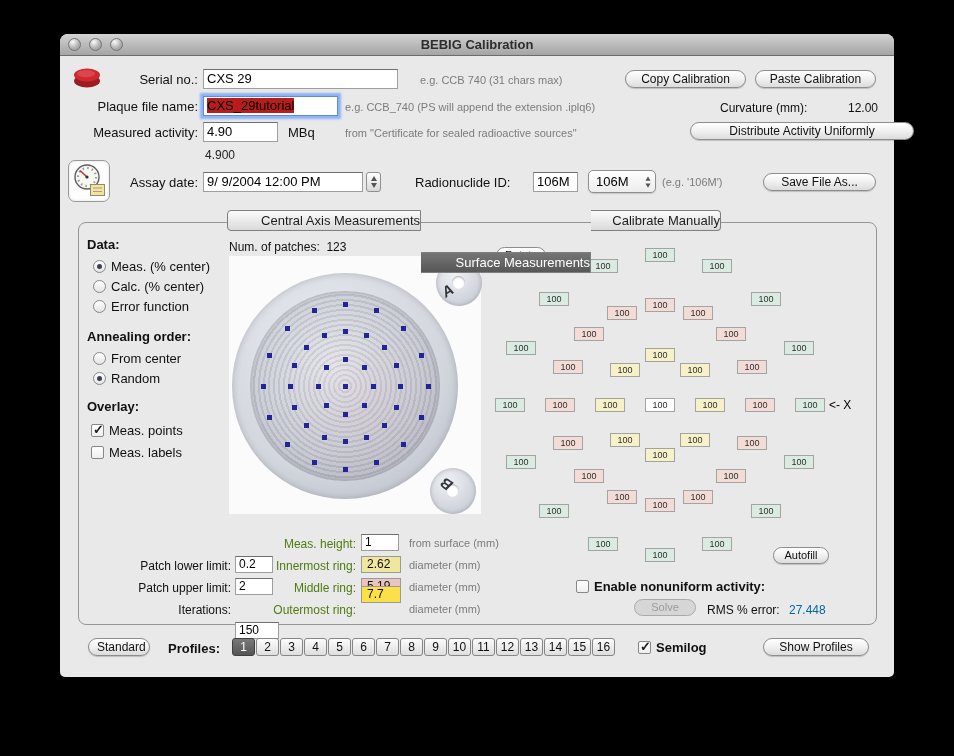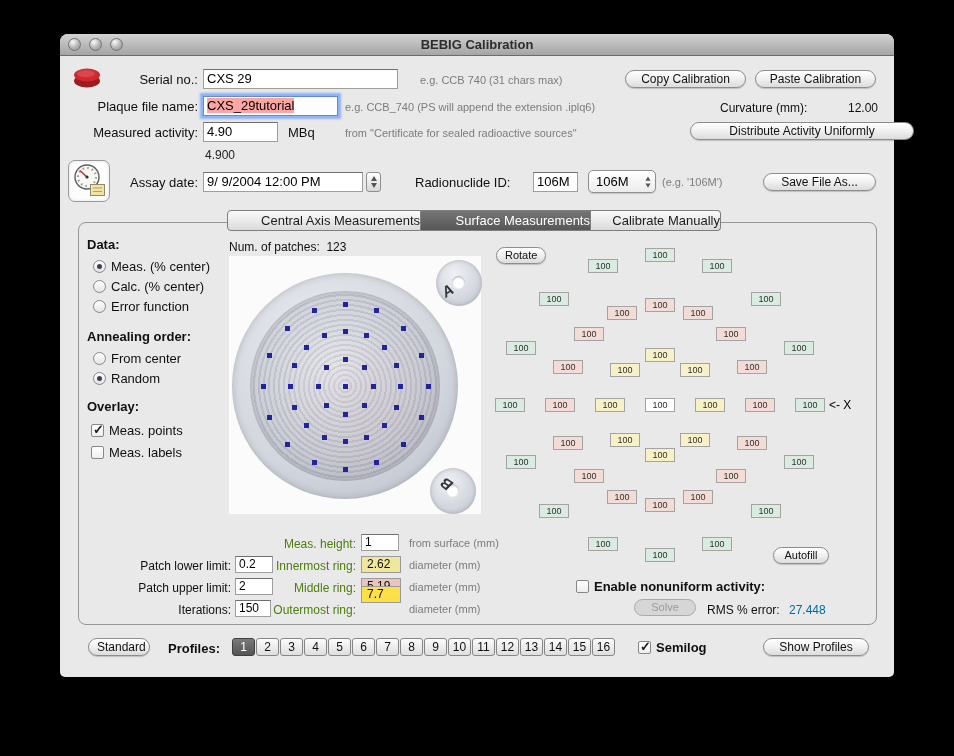--- a/index.html
+++ b/index.html
@@ -39,21 +39,21 @@
   .tinput {
     position:absolute; height:20px; background:#fff;
     border:1px solid #9e9e9e; border-top-color:#6f6f6f;
     font-size:13px; line-height:18px; padding:0 3px; color:#000; white-space:nowrap; overflow:hidden;
   }
   .tinput.small { height:17px; font-size:12px; line-height:15px; }
   .tinput.focused {
     border-color:#628bd8;
     box-shadow:0 0 2px 3px rgba(110,160,250,.75);
   }
-  .sel { background:#fca5a5; }
+  .sel { background:#b91c1c; }
   .pill {
     position:absolute; height:18px; border:1px solid #8d8d8d; border-radius:10px;
     background:linear-gradient(#ffffff,#f2f2f2 45%,#dcdcdc);
     font-family:"Liberation Sans",sans-serif;
     font-size:12px; color:#111; text-align:center; line-height:16px;
     box-shadow:0 1px 1px rgba(0,0,0,.18); cursor:default; padding:0 8px;
   }
   .pill.tiny { height:17px; font-size:11px; line-height:15px; }
   .pill.disabled { background:#d6d6d6; color:#9b9b9b; border-color:#aaa; box-shadow:none; }
   .iconbtn {
@@ -77,21 +77,21 @@
   .combo .arrows { margin-left:auto; display:flex; flex-direction:column; gap:2px; }
   .combo .arrows .tri-up, .combo .arrows .tri-dn { transform:scale(.85); }
 
   .tabbar { position:absolute; left:167px; top:154px; height:21px; display:flex; z-index:5; }
   .tab {
     height:21px; border:1px solid #7f7f7f; border-left-width:0;
     background:linear-gradient(#fbfbfb,#dadada);
     font-size:13px; color:#1c1c1c; text-align:right; line-height:19px; cursor:default;
   }
   .tab:nth-child(1){ width:194px; border-left-width:1px; border-radius:4px 0 0 4px; }
-  .tab:nth-child(2){ width:170px; }
+  .tab:nth-child(2){ width:170px;margin-top:42px; }
   .tab:nth-child(3){ width:130px; border-radius:0 4px 4px 0; }
   .tab.active { background:linear-gradient(#757575,#575757); color:#fff; }
 
   .panel {
     position:absolute; left:18px; top:166px; width:799px; height:403px;
     border:1px solid #969696; border-radius:8px; background:#e9e9e9;
   }
   .glabel { position:absolute; font-size:13px; font-weight:bold; color:#101010; }
   .opt { position:absolute; display:flex; align-items:center; gap:5px; font-size:13px; color:#101010; white-space:nowrap; }
   .radio {
@@ -386,21 +386,21 @@
 
       <div class="plabel2" style="top:380px">Outermost ring:</div>
       <div class="ringval" style="left: 282px; top: 363px; background: #fde047;">7.7</div>
       <div class="hint" style="left:330px;top:380px">diameter (mm)</div>
 
       <div class="plabel1" style="top:336px">Patch lower limit:</div>
       <div class="tinput small" style="left:156px;top:333px;width:38px"><span>0.2</span></div>
       <div class="plabel1" style="top:358px">Patch upper limit:</div>
       <div class="tinput small" style="left:156px;top:355px;width:38px"><span>2</span></div>
       <div class="plabel1" style="top:380px">Iterations:</div>
-      <div class="tinput small" style="left:156px;top:377px;width:36px"><span>150</span></div>
+      <div class="tinput small" style="left:156px;top:399px;width:44px"><span>150</span></div>
 
       <div class="opt boldlabel" style="left:497px;top:356px">
         <span class="check"></span>
           <span>Enable nonuniform activity:</span>
       </div>
       <button class="pill tiny disabled" style="left:555px;top:376px;width:62px">Solve</button>
       <div class="abs" style="left:628px;top:380px;font-size:12px;color:#101010">RMS % error:</div>
       <div class="abs" style="left:710px;top:380px;font-size:12px;color:#0369a1">27.448</div>
     </div>
 

